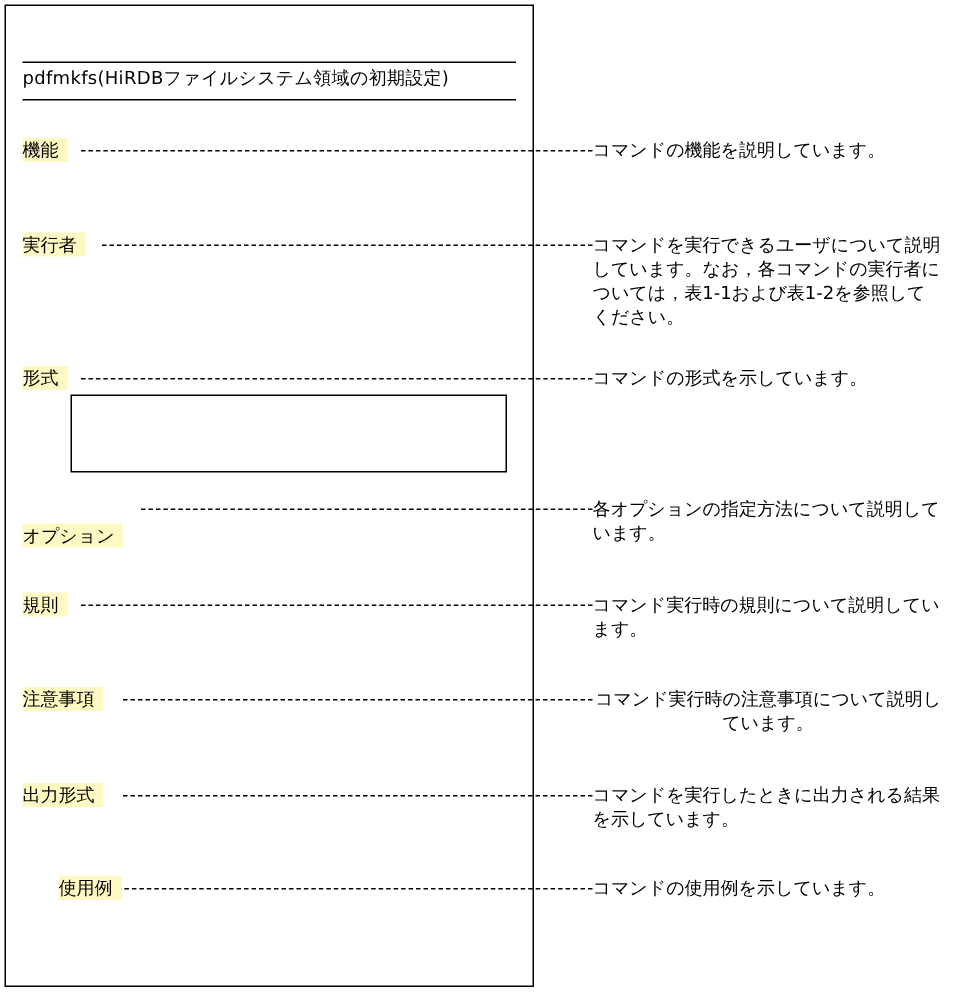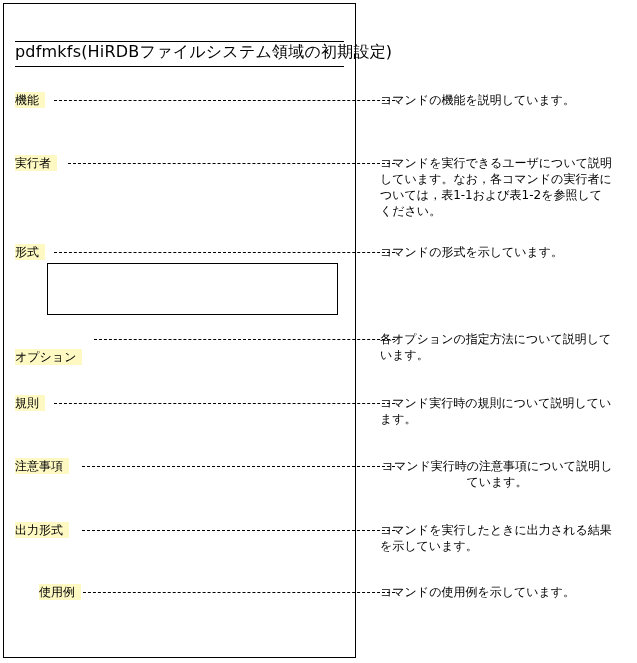--- a/index.html
+++ b/index.html
@@ -29,21 +29,21 @@
       position: absolute;
       left: 15px;
       width: 329px;
       height: 0;
       border-top: 1px solid #000;
     }
     .title-text {
       position: absolute;
       left: 15px;
       top: 44px;
-      font-size: 16px;
+      font-size: 12px;
       line-height: 16px;
       white-space: nowrap;
       letter-spacing: 0.2px;
     }
     .label {
       position: absolute;
       left: 15px;
       font-size: 12px;
       line-height: 16px;
       white-space: nowrap;
@@ -52,21 +52,21 @@
       z-index: 2;
     }
     .leader {
       position: absolute;
       height: 0;
       border-top: 1px dashed #000;
       z-index: 1;
     }
     .desc {
       position: absolute;
-      left: 380px;
+      left: 395px;
       width: 234px;
       font-size: 12px;
       line-height: 16px;
       word-break: break-all;
     }
     .format-box {
       position: absolute;
       left: 47px;
       top: 263px;
       width: 291px;

